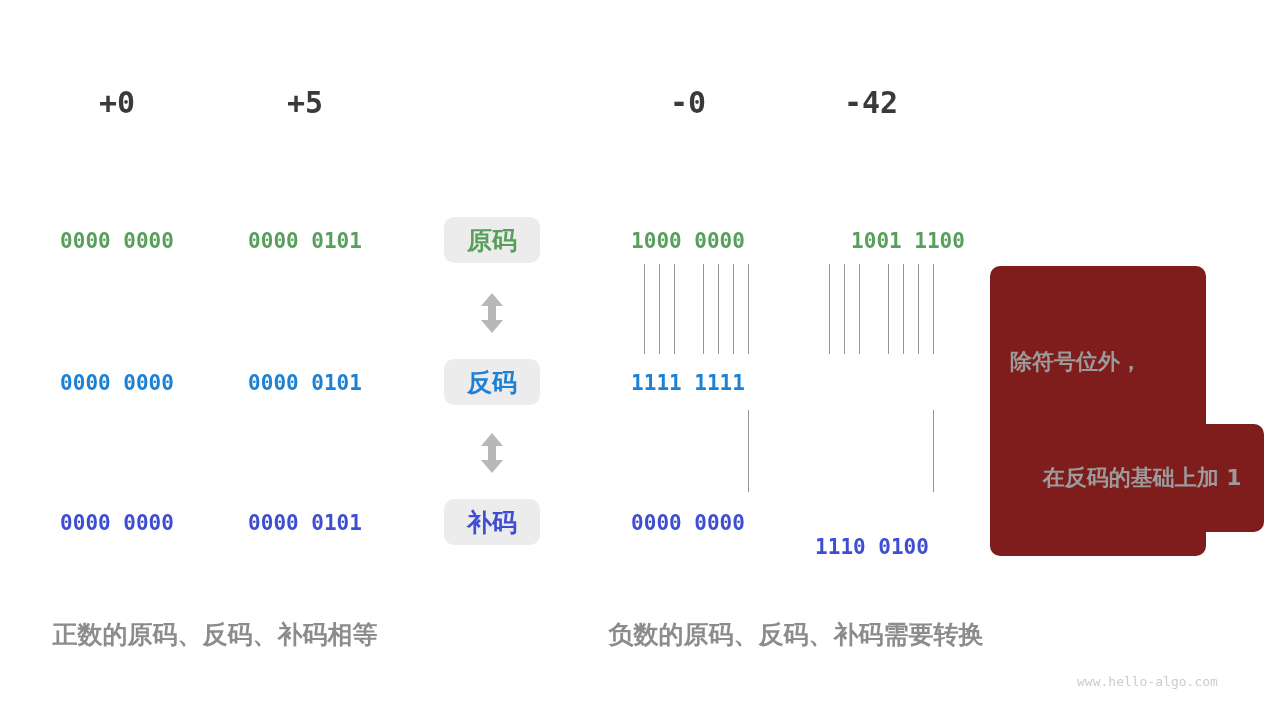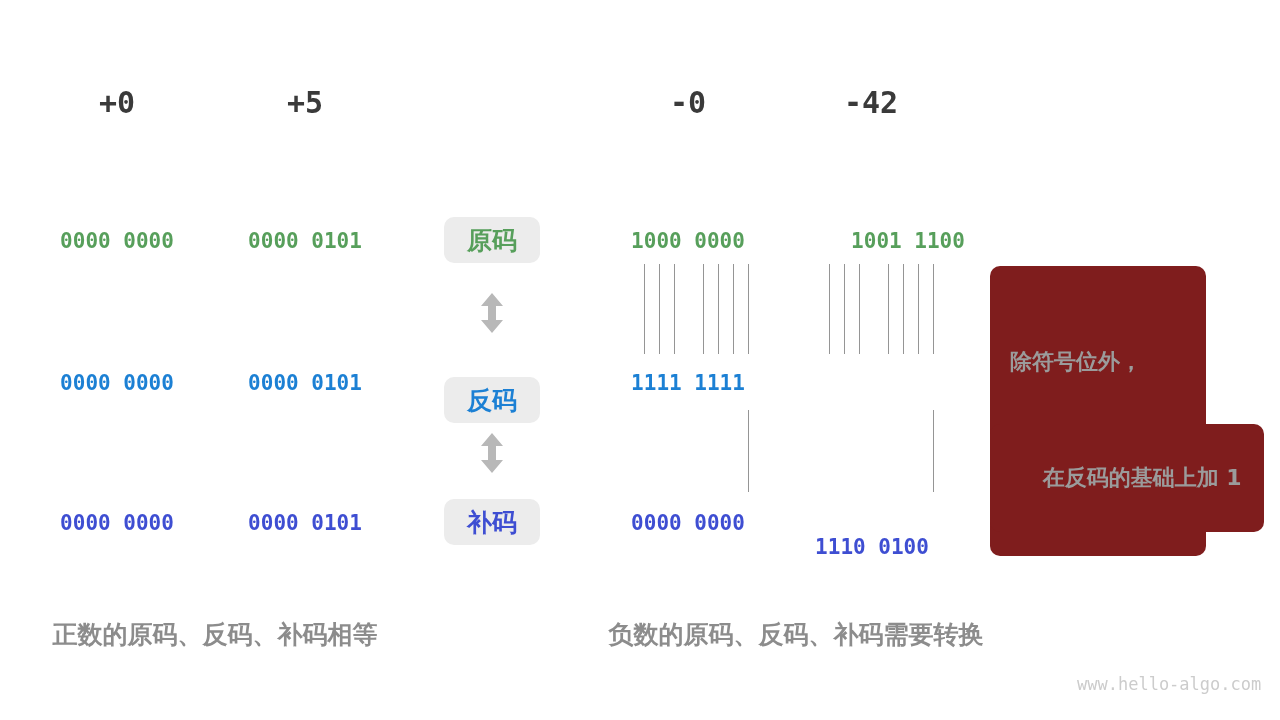--- a/index.html
+++ b/index.html
@@ -37,21 +37,21 @@
     color: #9b9b9b; font-weight: bold; font-size: 22px; line-height: 33px;
     padding: 13px 20px; white-space: pre;
   }
   .annotation.single { padding: 9px 22px; line-height: 30px; }
   .caption {
     position: absolute; transform: translateX(-50%);
     color: #8c8c8c; font-weight: bold; font-size: 25px; white-space: pre;
   }
   .watermark {
     position: absolute; font-family: "DejaVu Sans Mono", monospace;
-    font-size: 17px; color: #cccccc; white-space: pre;
+    font-size: 13px; color: #cccccc; white-space: pre;
   }
 </style>
 </head>
 <body>
 
 <div id="canvas">
 
   <div class="num-label" style="left:117px; top:86px;">+0</div>
   <div class="num-label" style="left:305px; top:86px;">+5</div>
   <div class="num-label" style="left:688px; top:86px;">-0</div>
@@ -87,21 +87,21 @@
     </svg>
   </div>
 
   <div class="annotation" style="left:990px; top:266px;">
     <span style="display:block;">除符号位外，</span>
     <span style="display:block;">对其余所有位取反</span>
   </div>
 
   <div class="binary blue" style="left:117px; top:368px;">0000 0000</div>
   <div class="binary blue" style="left:305px; top:368px;">0000 0101</div>
-  <div class="badge blue" style="left:444px; top:377px;">
+  <div class="badge blue" style="left:444px; top:359px;">
     <span>反码</span>
   </div>
   <div class="binary blue" style="left:688px; top:368px;text-align:right;">1111 1111</div>
 
   <div class="tick" style="left:748px; top:410px; height:82px;"></div>
   <div class="tick" style="left:933px; top:410px; height:82px;"></div>
 
   <div class="arrow-wrap" style="left:492px; top:433px;">
     <svg width="24" height="40" viewBox="0 0 24 40">
       <path d="M12 0 L23 13 L16 13 L16 27 L23 27 L12 40 L1 27 L8 27 L8 13 L1 13 Z" fill="#b8b8b8"></path>

